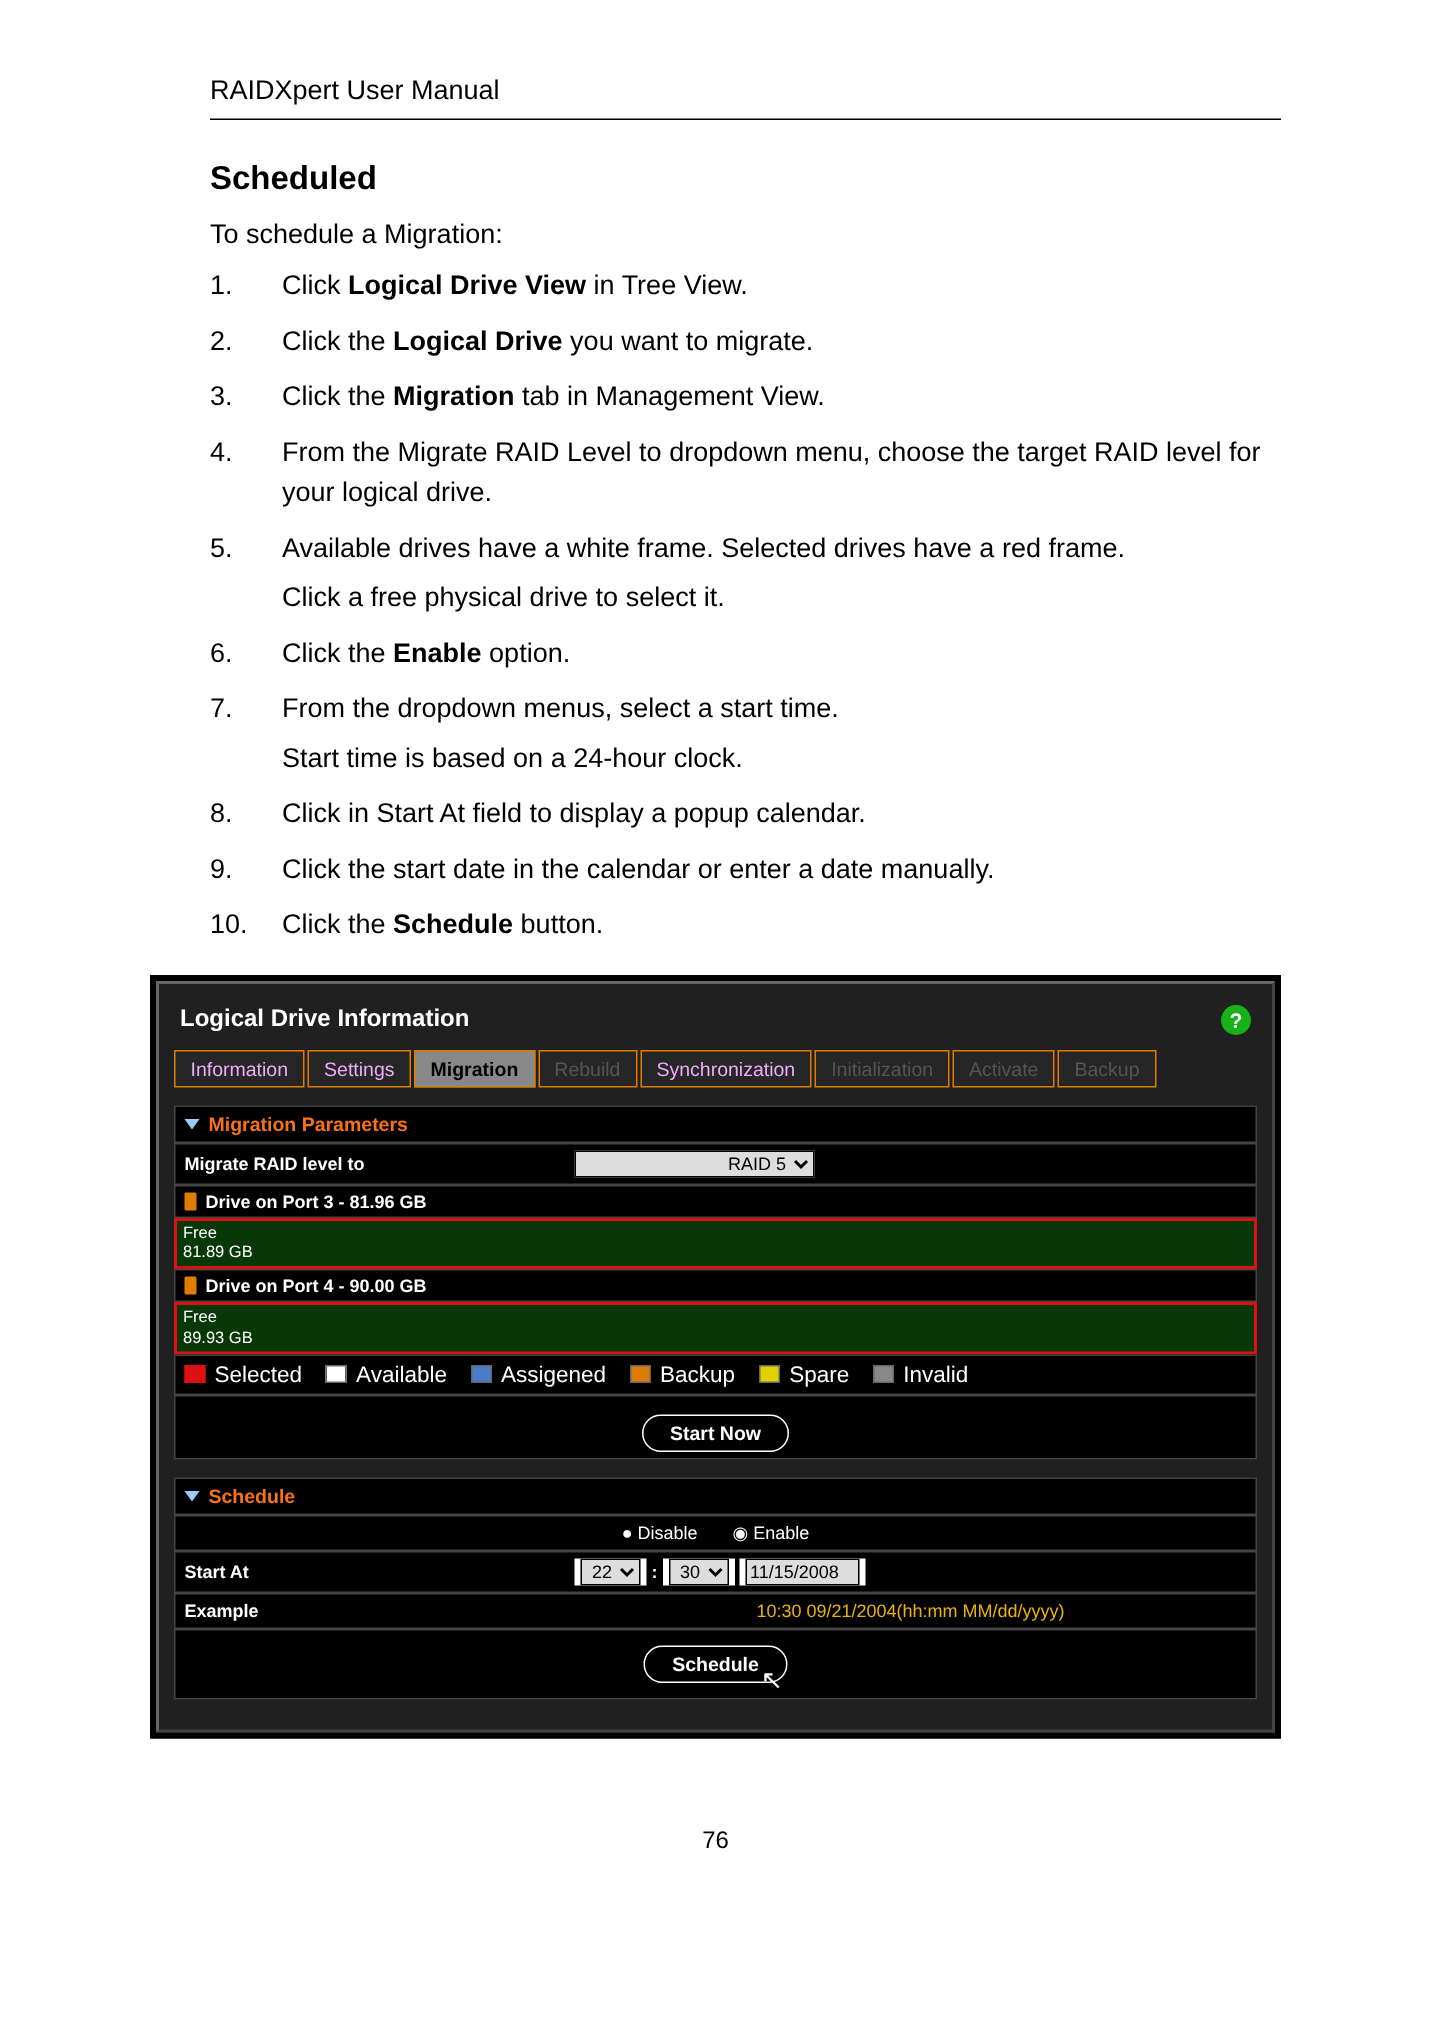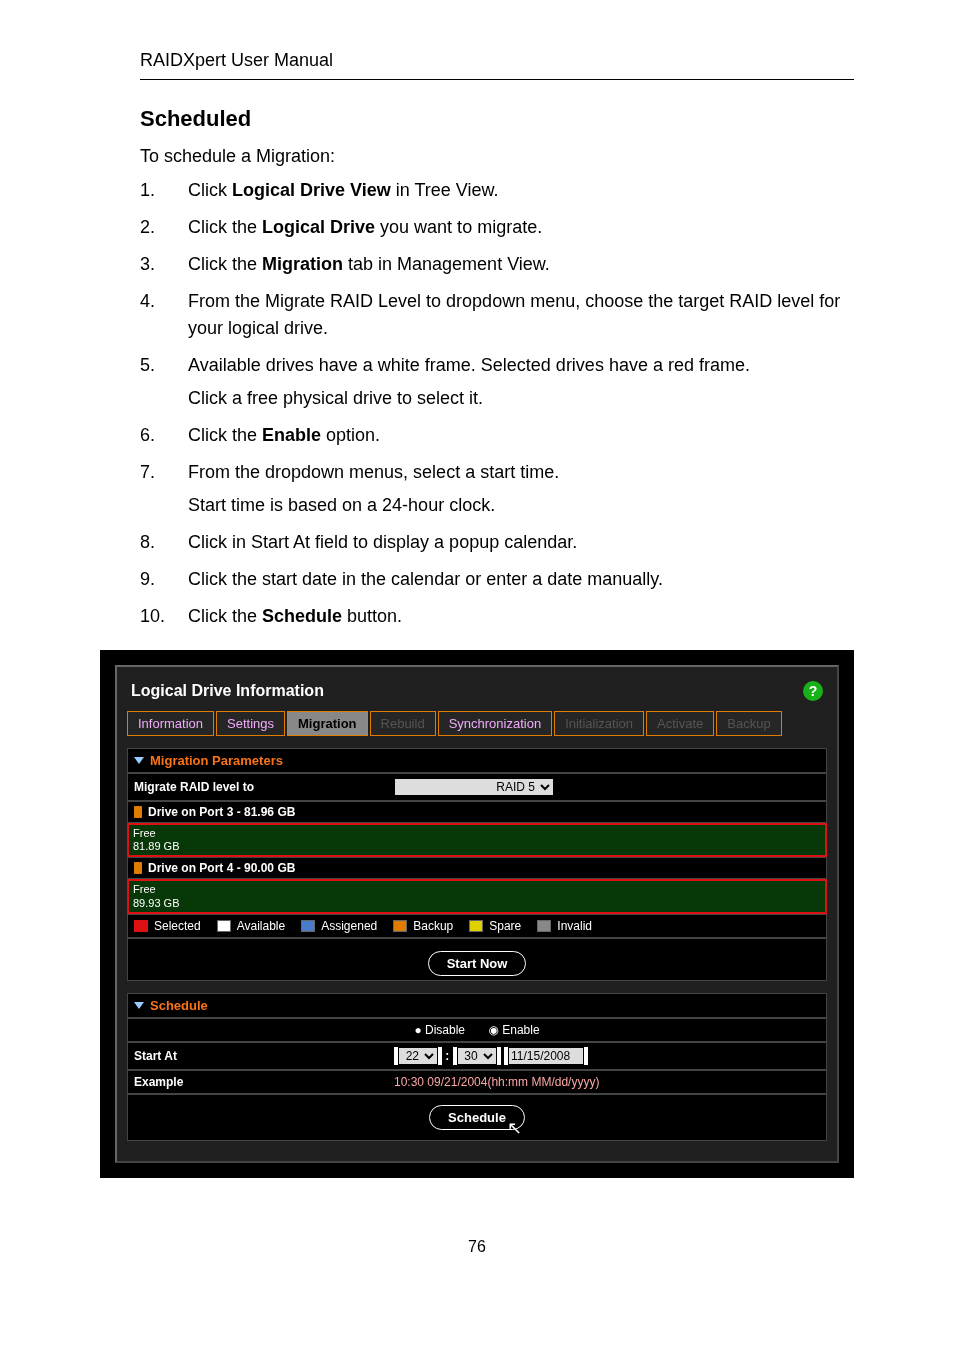--- a/index.html
+++ b/index.html
@@ -9,21 +9,21 @@
   .section-title { font-size: 22px; font-weight: bold; margin-bottom: 14px; margin-left: 40px; }
   .intro { margin-left: 40px; margin-bottom: 10px; }
   ol.steps { list-style: none; margin-left: 40px; }
   ol.steps li { display: flex; gap: 20px; margin-bottom: 10px; line-height: 1.5; }
   ol.steps li .num { width: 28px; flex-shrink: 0; }
   ol.steps li .txt { flex: 1; }
   .txt .para + .para { margin-top: 6px; }
   b { font-weight: bold; }
 
   
-  .ui-wrap { margin-top: 20px; border: 3px solid #000; background: #000; padding: 12px; }
+  .ui-wrap { margin-top: 20px; border: 3px solid #000; background: #000; padding: 1px; }
   .ui-inner { background: #202020; border: 2px solid #444; border-top-color:#666; border-left-color:#666; padding: 10px 10px 20px 10px; color: #fff; font-family: Tahoma, Arial, sans-serif; font-size: 13px; }
   .ui-title-row { display: flex; justify-content: space-between; align-items: center; padding: 4px 4px 10px 4px; }
   .ui-title { font-size: 16px; font-weight: bold; color: #fff; }
   .help-icon { width: 20px; height: 20px; background: #18b218; border-radius: 50%; display: flex; align-items: center; justify-content: center; font-weight: bold; color:#083; }
   .help-icon span { color:#fff; font-size:14px; }
 
   .tabs { display: flex; gap: 2px; font-size: 13px; }
   .tab { border: 1px solid #e07c00; padding: 4px 10px; color: #f0abfc; background: #262626; }
   .tab.active { background: #888; color: #000; font-weight: bold; }
   .tab.disabled { color: #555; }
@@ -34,34 +34,34 @@
   .row { display:flex; align-items:center; background:#000; border:1px solid #444; padding:4px 6px; color:#fff; font-size:12px;}
   .row .lbl { width: 260px; font-weight:bold;}
   .row .val { flex:1; }
   select, input[type=text] { background:#ddd; border:1px solid #000; font-size:12px; padding:0 2px;}
   select { height:18px;text-align:right; }
   input[type=text] { height:18px; }
 
   .drive-hdr { background:#000; border:1px solid #444; padding:3px 6px; font-size:12px; font-weight:bold; display:flex; align-items:center; gap:6px;}
   .drive-icon{ width:8px;height:12px;background:#e07c00;display:inline-block;border-radius:1px;}
   .drive-box { border:2px solid #d11; background:#083808; padding:2px 4px; font-size:11px; line-height:1.2;}
-  .legend { display:flex; gap:6px; align-items:center; background:#000; border:1px solid #444; padding:4px 6px; font-size:12px;}
+  .legend { display:flex; gap:6px; align-items:center; background:#000; border:1px solid #444; padding:4px 6px; font-size:15px;}
   .sw { width:14px; height:12px; display:inline-block; border:1px solid #666;}
   .sw.sel{ background:#d11; border-color:#d11;}
   .sw.avail{ background:#fff;}
   .sw.asg{ background:#4a7dc9;}
   .sw.bak{ background:#e07c00;}
   .sw.spare{ background:#e0d000;}
   .sw.inv{ background:#888;}
 
   .btn { display:inline-block; border:1px solid #fff; border-radius:14px; padding:4px 18px; color:#fff; font-weight:bold; font-size:13px; background:#000;}
   .center { text-align:center; padding:12px 0 4px 0; background:#000; border:1px solid #444;}
   .radio-row { background:#000; border:1px solid #444; padding:4px 0; text-align:center; font-size:12px;}
   .radio-row label { margin: 0 10px; }
-  .example-row .val { color:#fca5a5; font-size:12px;}
+  .example-row .val { color:#eab308; font-size:12px;text-align:center;}
   .sched-btn-wrap{ position:relative; background:#000; border:1px solid #444; padding:10px 0; text-align:center;}
   .cursor { position:absolute; left:50%; margin-left:30px; top:22px; font-size:18px; color:#fff;}
   .page-num { text-align:center; margin-top: 60px; font-size:16px;}
   .white-box{ background:#fff; color:#000; padding:0 4px; display:inline-block;}
 </style>
 </head>
 <body>
 
 <div class="page">
   <div class="header">RAIDXpert User Manual</div>

